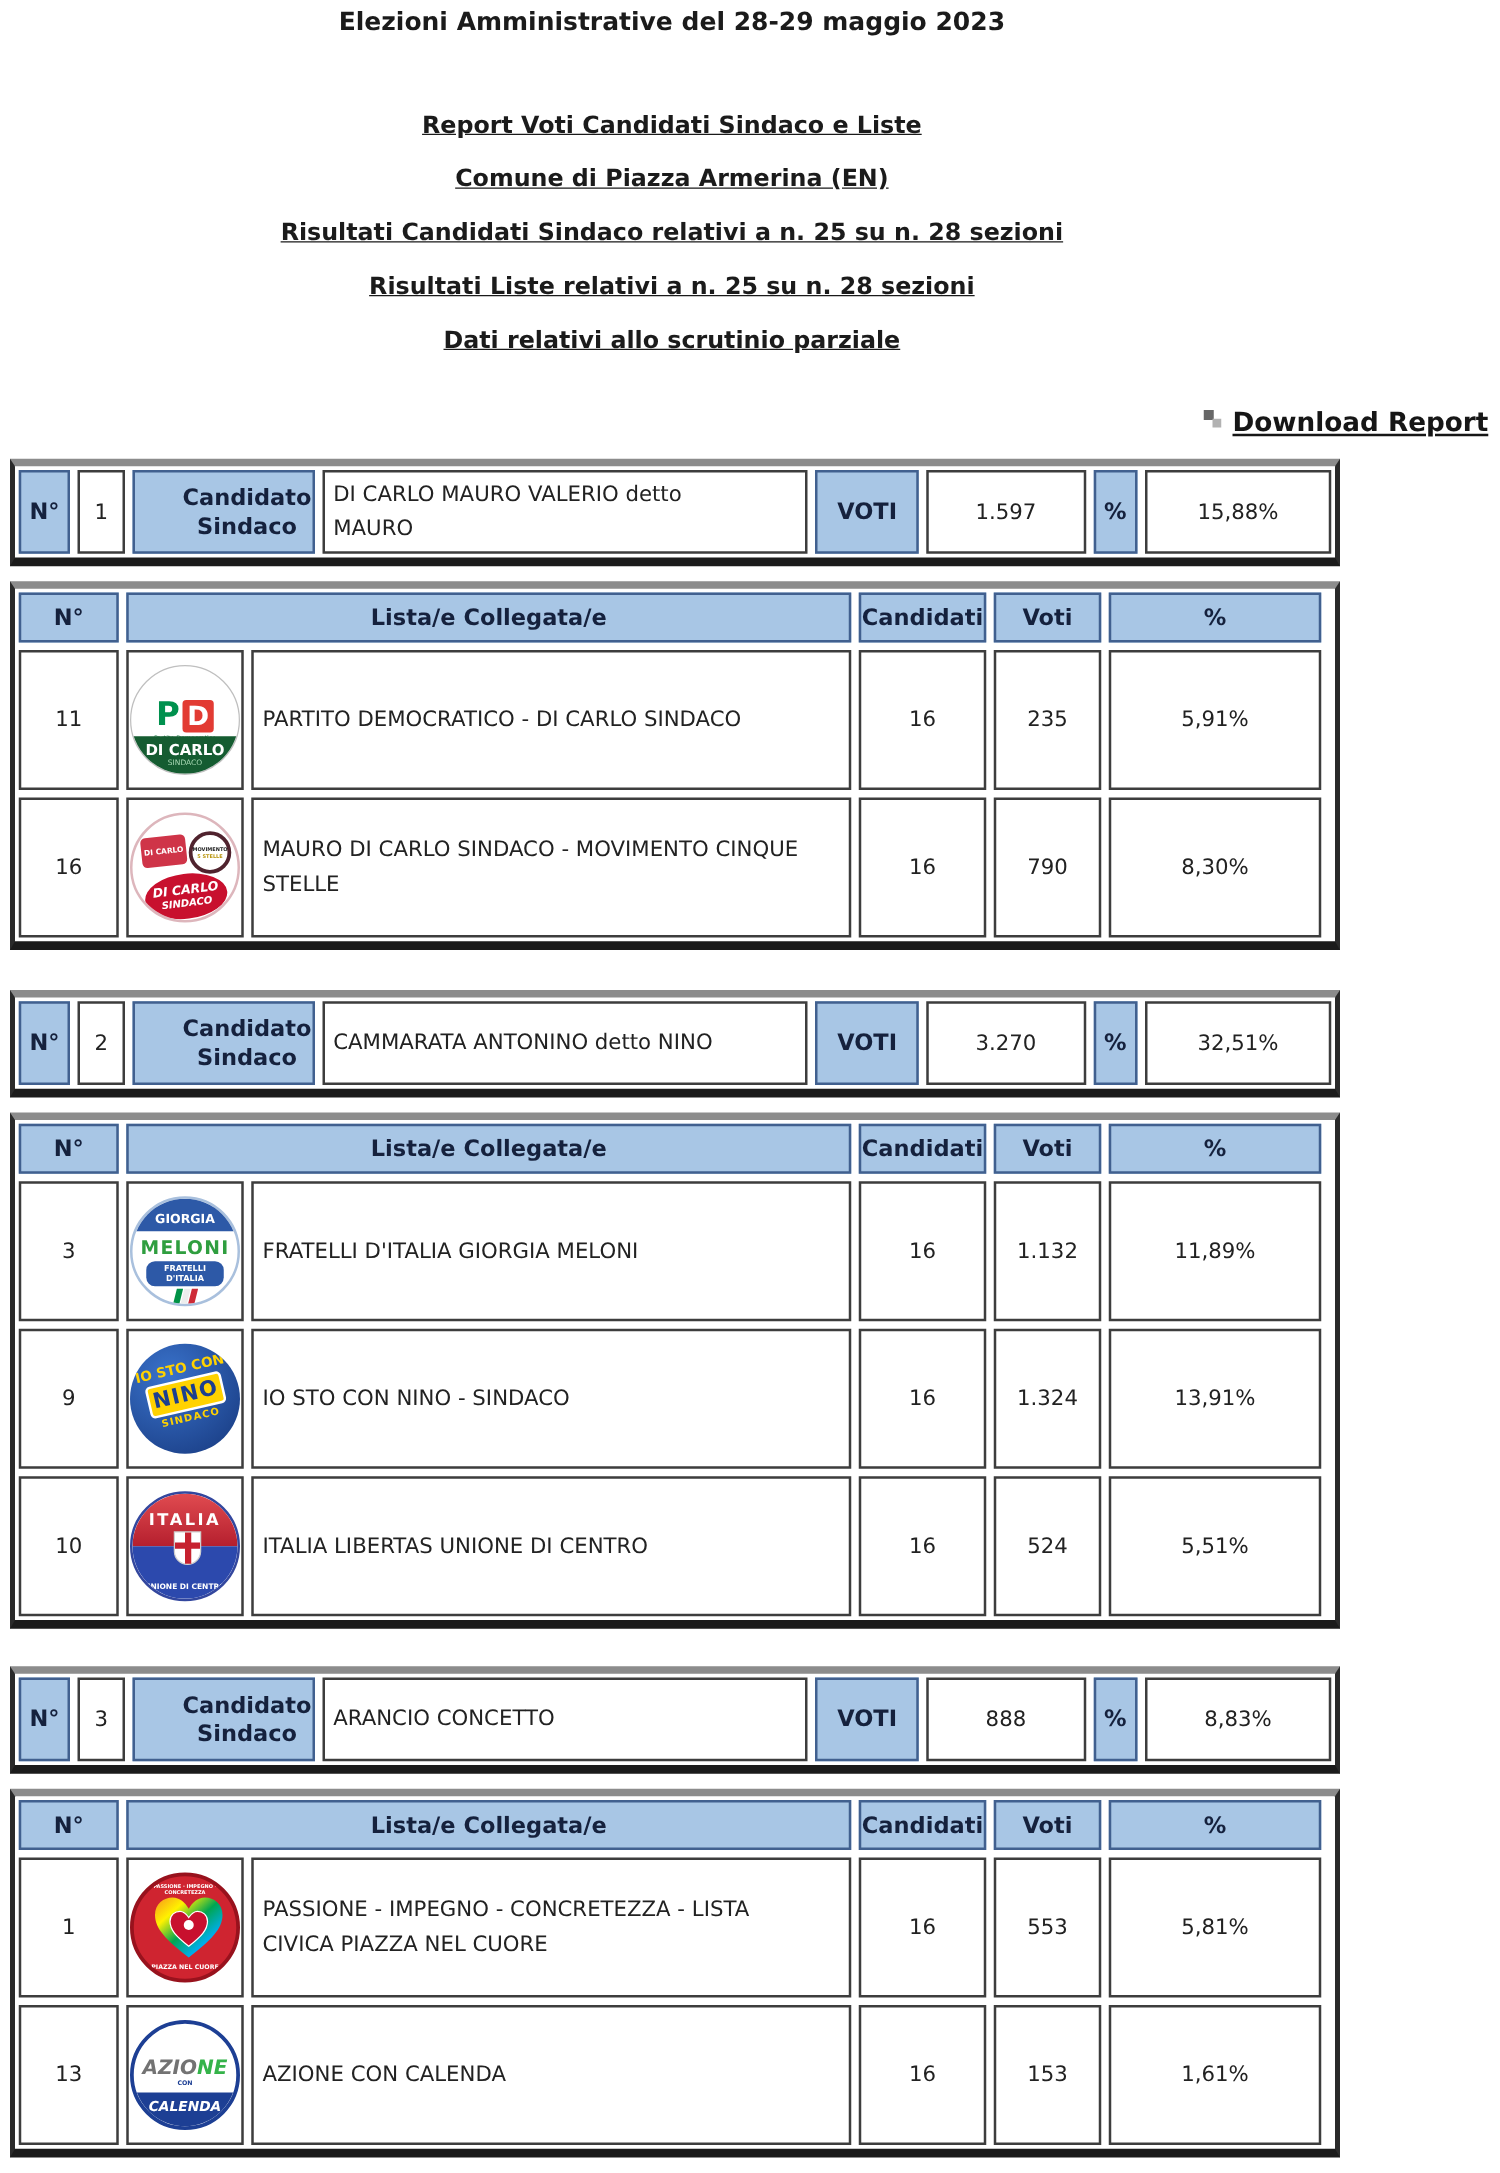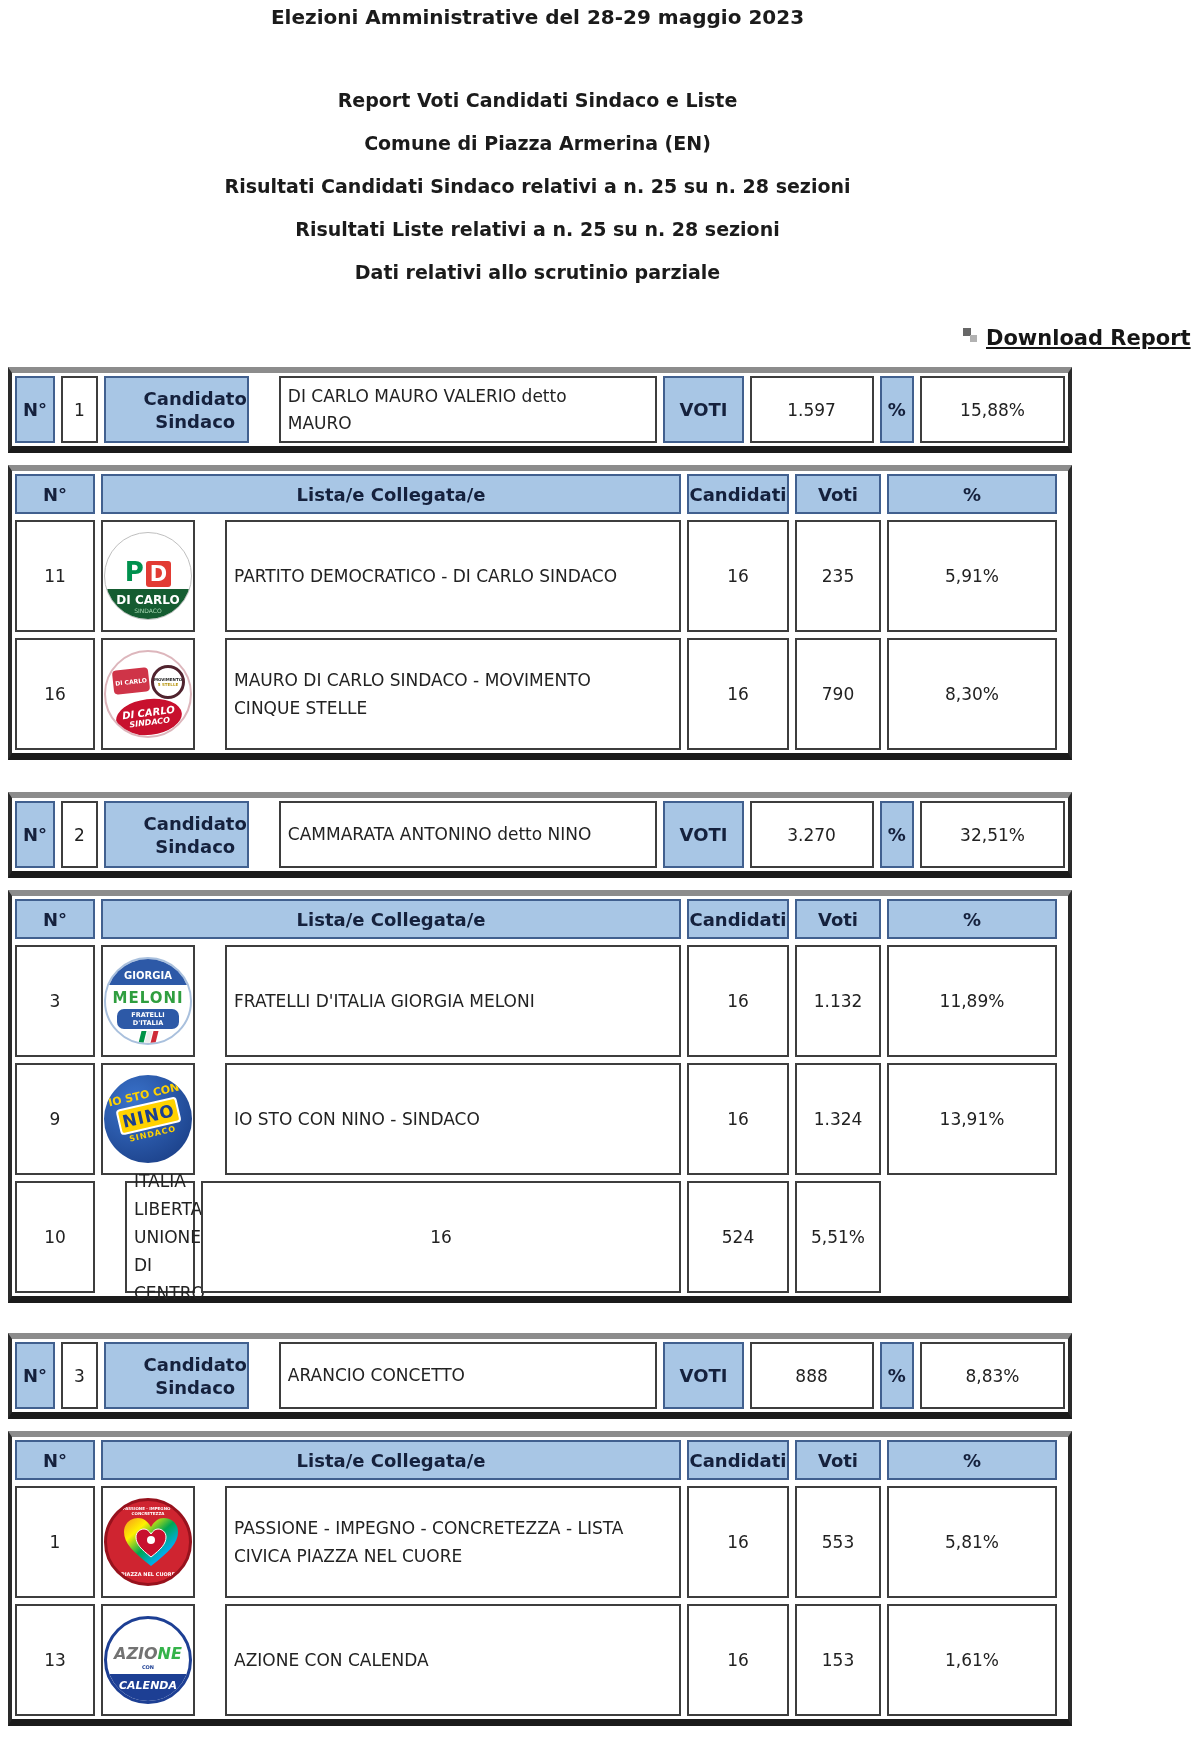--- a/index.html
+++ b/index.html
@@ -1,40 +1,40 @@
 <!DOCTYPE html>
 <html><head>
 <meta charset="utf-8">
 <style>
   * { box-sizing: border-box; margin: 0; padding: 0; }
   html, body { width: 1200px; height: 1738px; overflow: hidden; background: #ffffff;
     font-family: "DejaVu Sans", "Liberation Sans", sans-serif; color: #1a1a1a; }
 
   .titles { width: 1075px; text-align: center; }
   .page-title { font-size: 20px; font-weight: bold; margin-top: 5px; color: #1b1b1b; }
-  .subtitles { margin-top: 50px; }
+  .subtitles { margin-top: 50px; text-decoration: underline; }
   .subtitle { font-size: 19px; font-weight: bold; line-height: 43px; color: #1b1b1b; }
 
   .download-row { margin-top: 32px; height: 30px; padding-left: 963px; white-space: nowrap; }
   .dl-icon { position: relative; display: inline-block; width: 15px; height: 15px; vertical-align: 2px; }
   .dl-icon::before { content:""; position:absolute; left:0; top:0; width:8px; height:8px; background:#676767; }
   .dl-icon::after  { content:""; position:absolute; left:7px; top:7px; width:7px; height:7px; background:#b2b2b2; }
   .dl-link { font-size: 21px; font-weight: bold; color: #161616; text-decoration: underline; margin-left: 8px; }
 
   .block3d { width: 1064px; margin-left: 8px; background: #fff; padding: 3px;
     border: 4px solid #2a2a2a; border-top: 6px solid #8c8c8c; border-bottom: 7px solid #1b1b1b; }
   .cand-block { margin-top: 11px; }
   .tbl1 { margin-top: 12px; }
   .gap-lg { margin-top: 32px; }
   .gap-md { margin-top: 30px; }
 
   .cell { border: 2px solid #3d3d3d; background: #fff; display: flex; flex-direction: column;
     align-items: center; justify-content: center; font-size: 17px; color: #222; text-align: center; }
   .blue { background: #a8c6e5; border-color: #41608f; font-weight: bold; color: #15213d; }
-  .left { align-items: flex-start; text-align: left; padding-left: 7px; padding-right: 19px; margin-left: 24px; }
+  .left { align-items: flex-start; text-align: left; padding-left: 7px; padding-right: 19px; }
   .bold18 { font-size: 18px; }
 
   .cand-row { display: flex; gap: 6px; }
   .cand-row .cell { height: 67px; }
   .c-n    { width: 42px; }
   .c-num  { width: 38px; }
   .c-role { width: 148px; line-height: 23px; padding-left: 38px; }
   .c-name { width: 396px; line-height: 27px; }
   .c-votl { width: 84px; }
   .c-votv { width: 130px; }
@@ -259,20 +259,28 @@
       </div>
     </div>
     <div class="cell left row-name">IO STO CON NINO - SINDACO</div>
     <div class="cell">16</div>
     <div class="cell">1.324</div>
     <div class="cell">13,91%</div>
   </div>
 
   <div class="list-grid row">
     <div class="cell">10</div>
+    <div class="cell logo-cell">
+      <div class="logo logo-lib">
+        <div class="lib-top">ITALIA</div>
+        <div class="lib-bot"></div>
+        <div class="lib-shield"></div>
+        <div class="lib-unione">UNIONE DI CENTRO</div>
+      </div>
+    </div>
     <div class="cell left row-name">ITALIA LIBERTAS UNIONE DI CENTRO</div>
     <div class="cell">16</div>
     <div class="cell">524</div>
     <div class="cell">5,51%</div>
   </div>
 </div>
 
 <div class="block3d gap-md">
   <div class="cand-row">
     <div class="cell blue bold18 c-n">N°</div>

